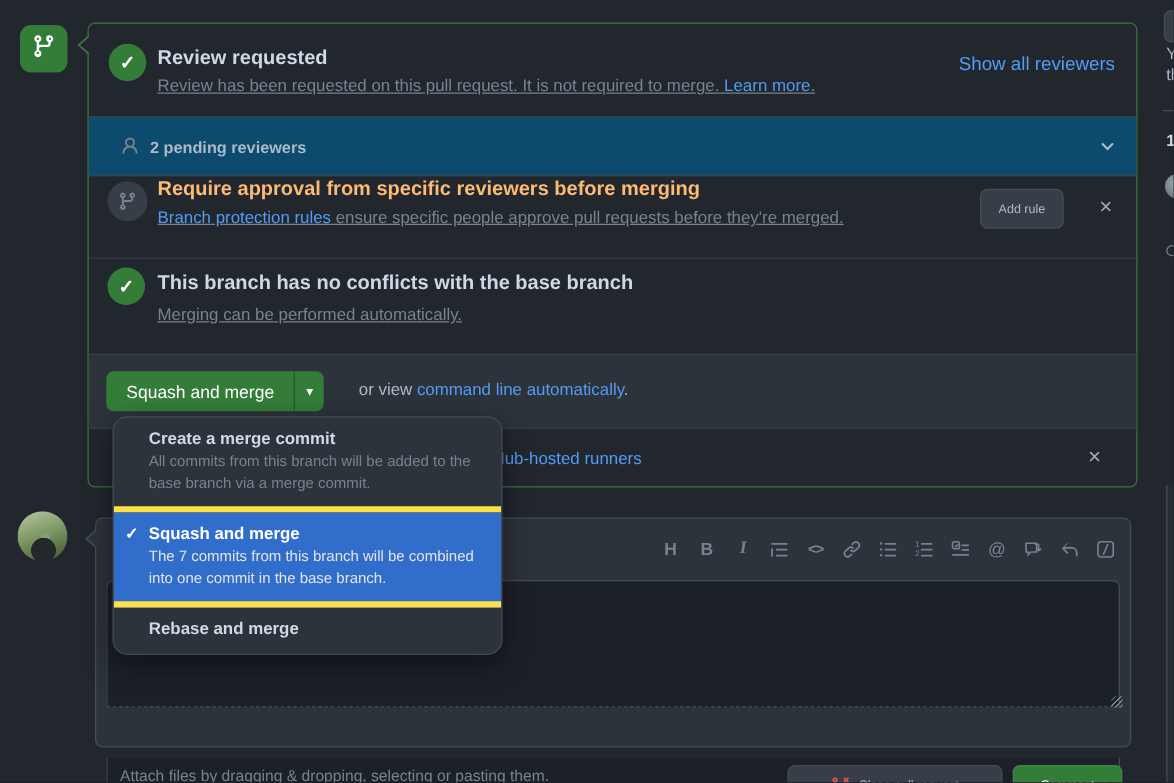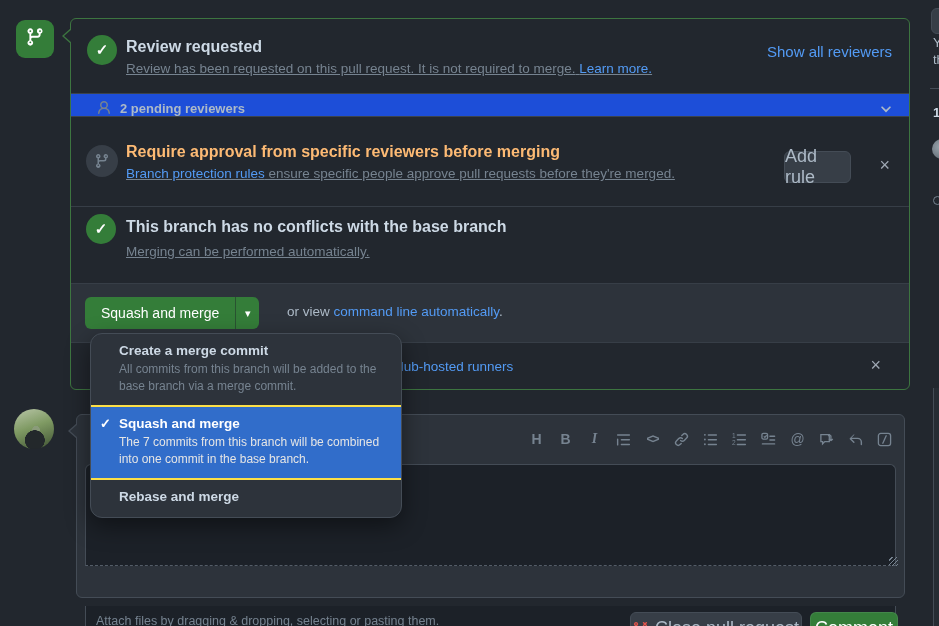--- a/index.html
+++ b/index.html
@@ -38,33 +38,33 @@
   .gray-circle {
     width:32px; height:32px; border-radius:50%; background:#373e47;
     color:#768390; display:flex; align-items:center; justify-content:center;
   }
   .sec-title { font-size:16px; font-weight:bold; color:#cdd9e5; }
   .sec-title.muted { color:#fdba74; }
   .sec-desc { font-size:13.5px; color:#768390;text-decoration:underline; }
   a.link { color:#539bf5; text-decoration:none; cursor:pointer; }
 
   #pending-row {
-    left:0; top:74px; width:100%; height:24px; background:#1d4ed8;
+    left:0; top:74px; width:100%; height:48px; background:#0c4a6e;
     border-top:1px solid #3b434d; border-bottom:1px solid #3b434d;
-    display:flex; align-items:flex-end;
+    display:flex; align-items:center;
   }
   #pending-row .label { font-size:13px; font-weight:bold; color:#adbac7; margin-left:8px; }
   #pending-person { margin-left:25px; color:#768390; display:flex; }
   #pending-chevron { position:absolute; right:16px; color:#adbac7; display:flex; }
 
   #require-divider { left:0; top:187px; width:100%; height:1px; background:#373e47; }
 
   .btn {
     display:inline-flex; align-items:center; justify-content:center;
-    border-radius:6px; font-size:18px; cursor:pointer;
+    border-radius:6px; font-size:10px; cursor:pointer;
   }
   #add-rule-btn {
     right:58px; top:132px; width:67px; height:32px;
     background:#373e47; border:1px solid #444c56; color:#adbac7; font-weight:500;
   }
   .x-icon { color:#9ea7b3; font-size:18px; line-height:14px; cursor:pointer; }
 
   #merge-footer {
     left:0; top:264px; width:100%; height:60px; background:#2d333b;
     border-top:1px solid #373e47; border-bottom:1px solid #373e47;
@@ -84,21 +84,21 @@
   #runners-row { left:0; top:325px; width:100%; height:46px; }
   #runners-link { position:absolute; left:323px; top:15px; font-size:13.5px; }
   #runners-close { position:absolute; right:28px; top:14px; }
 
   
   #merge-dropdown {
     left:90px; top:333px; width:312px; z-index:30;
     background:#2d333b; border:1px solid #444c56; border-radius:12px;
     overflow:hidden; box-shadow:0 8px 24px rgba(0,0,0,.45);
   }
-  .dd-item { position:relative; padding:9px 16px 10px 28px; border-bottom:2px solid #fde047; cursor:pointer; }
+  .dd-item { position:relative; padding:9px 16px 10px 28px; border-bottom:5px solid #fde047; cursor:pointer; }
   .dd-item:last-child { border-bottom:none; }
   .dd-title { font-size:13.5px; font-weight:bold; color:#cdd9e5; margin-bottom:3px; }
   .dd-desc { font-size:12px; color:#768390; line-height:17px; }
   .dd-item.selected { background:#316dca; }
   .dd-item.selected .dd-title { color:#ffffff; }
   .dd-item.selected .dd-desc { color:#e5e5e5; }
   .dd-check { position:absolute; left:9px; top:9px; color:#fff; font-size:13px; font-weight:bold; }
 
   
   #comment-avatar {

